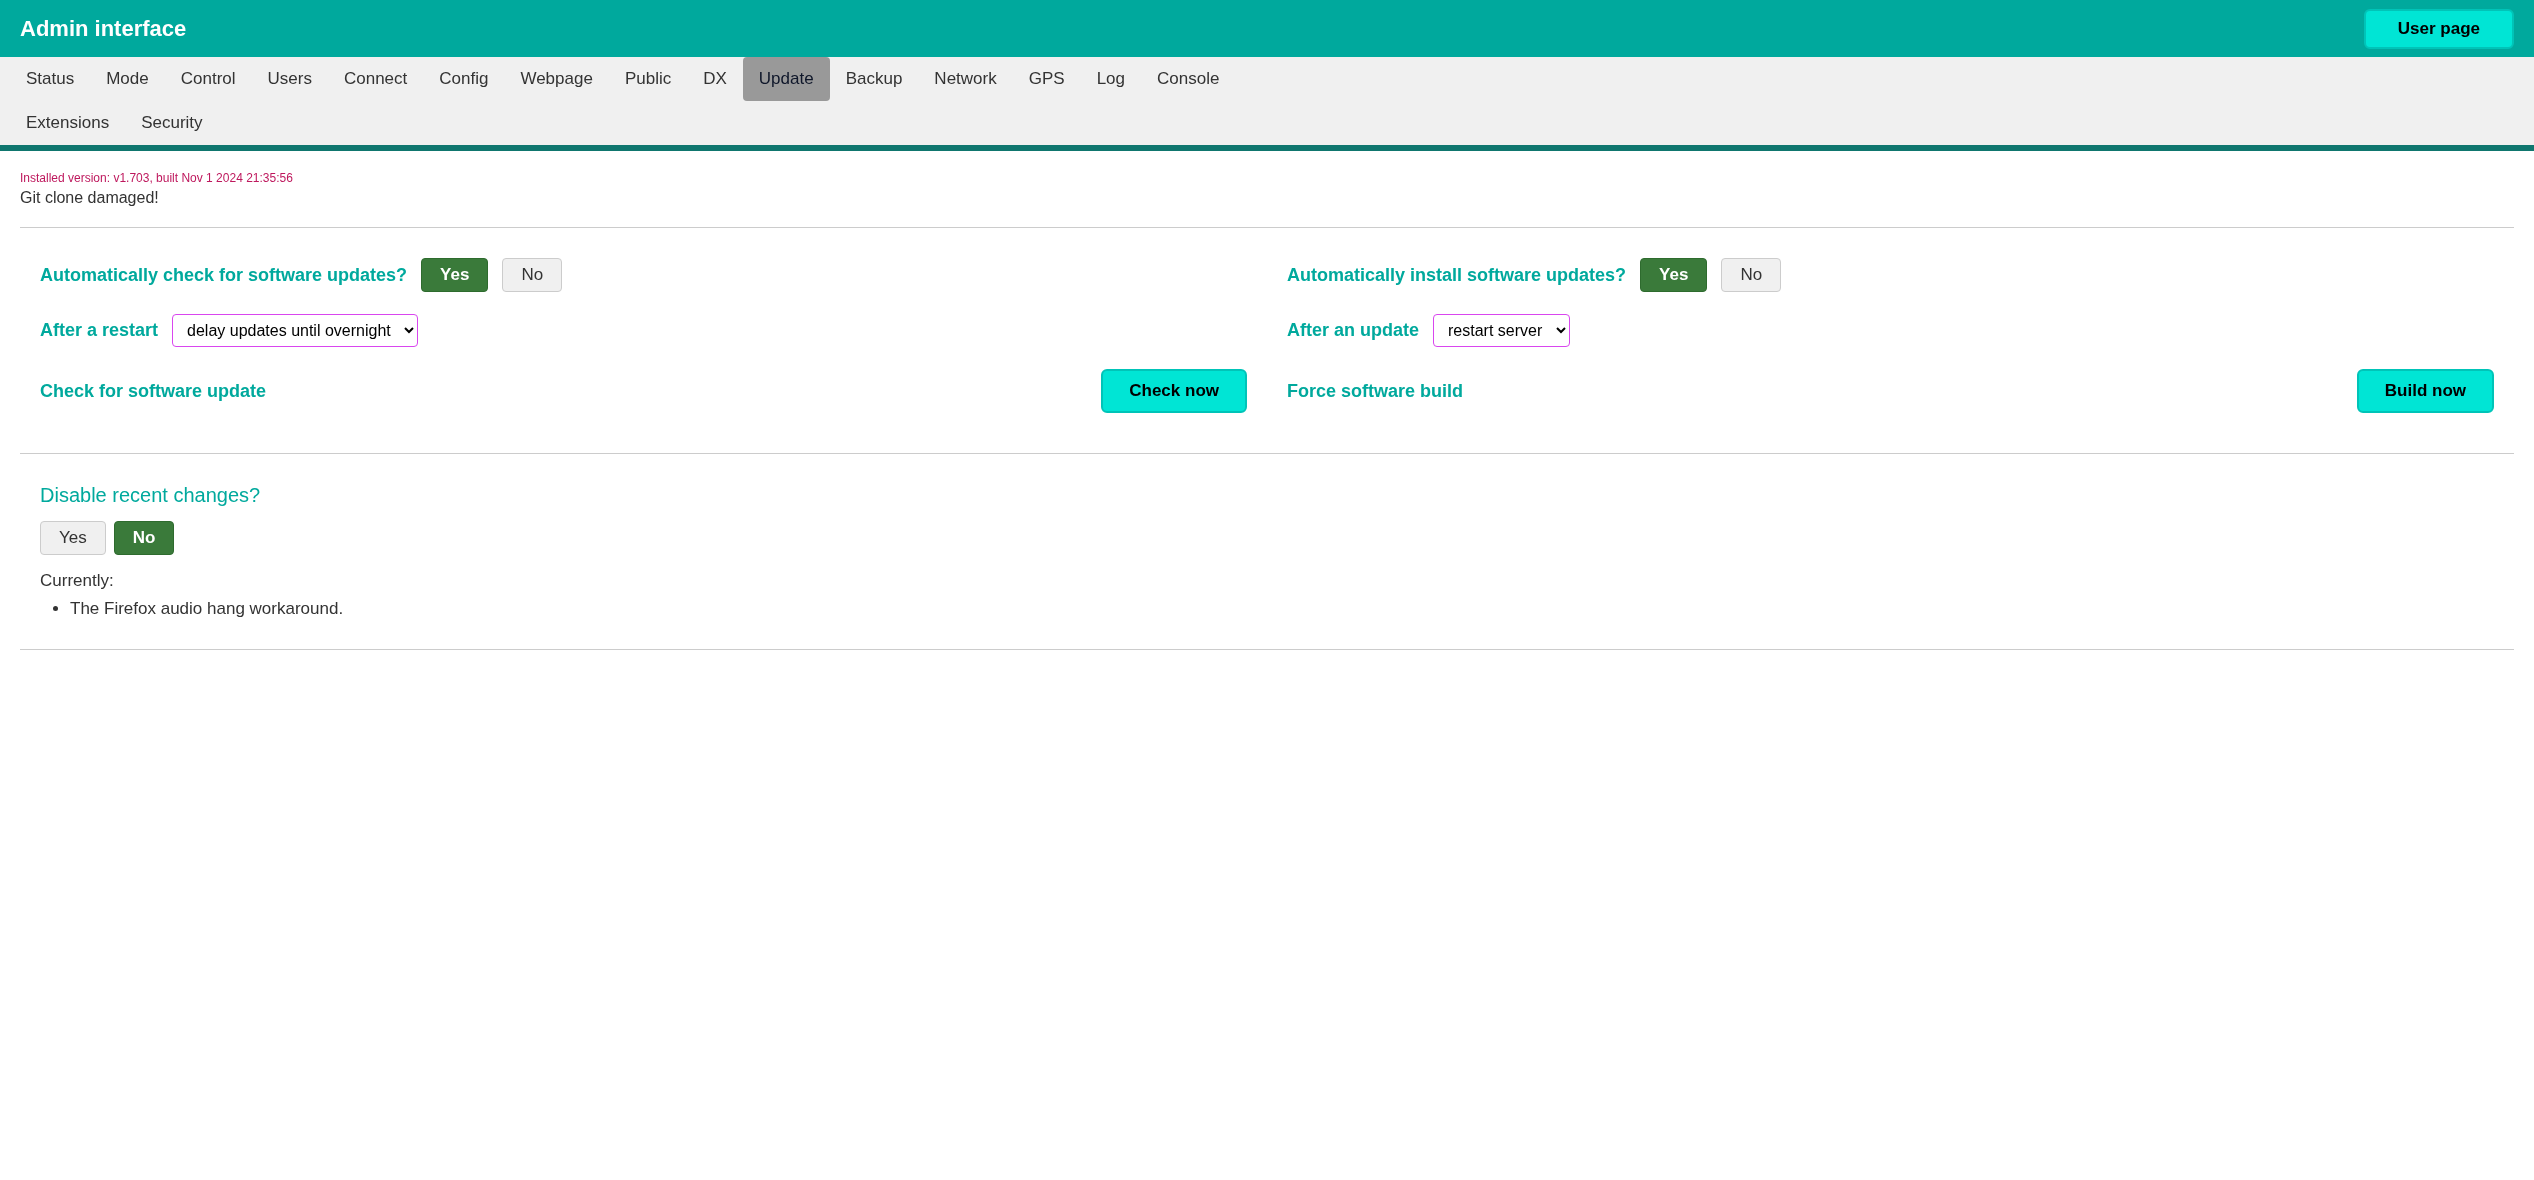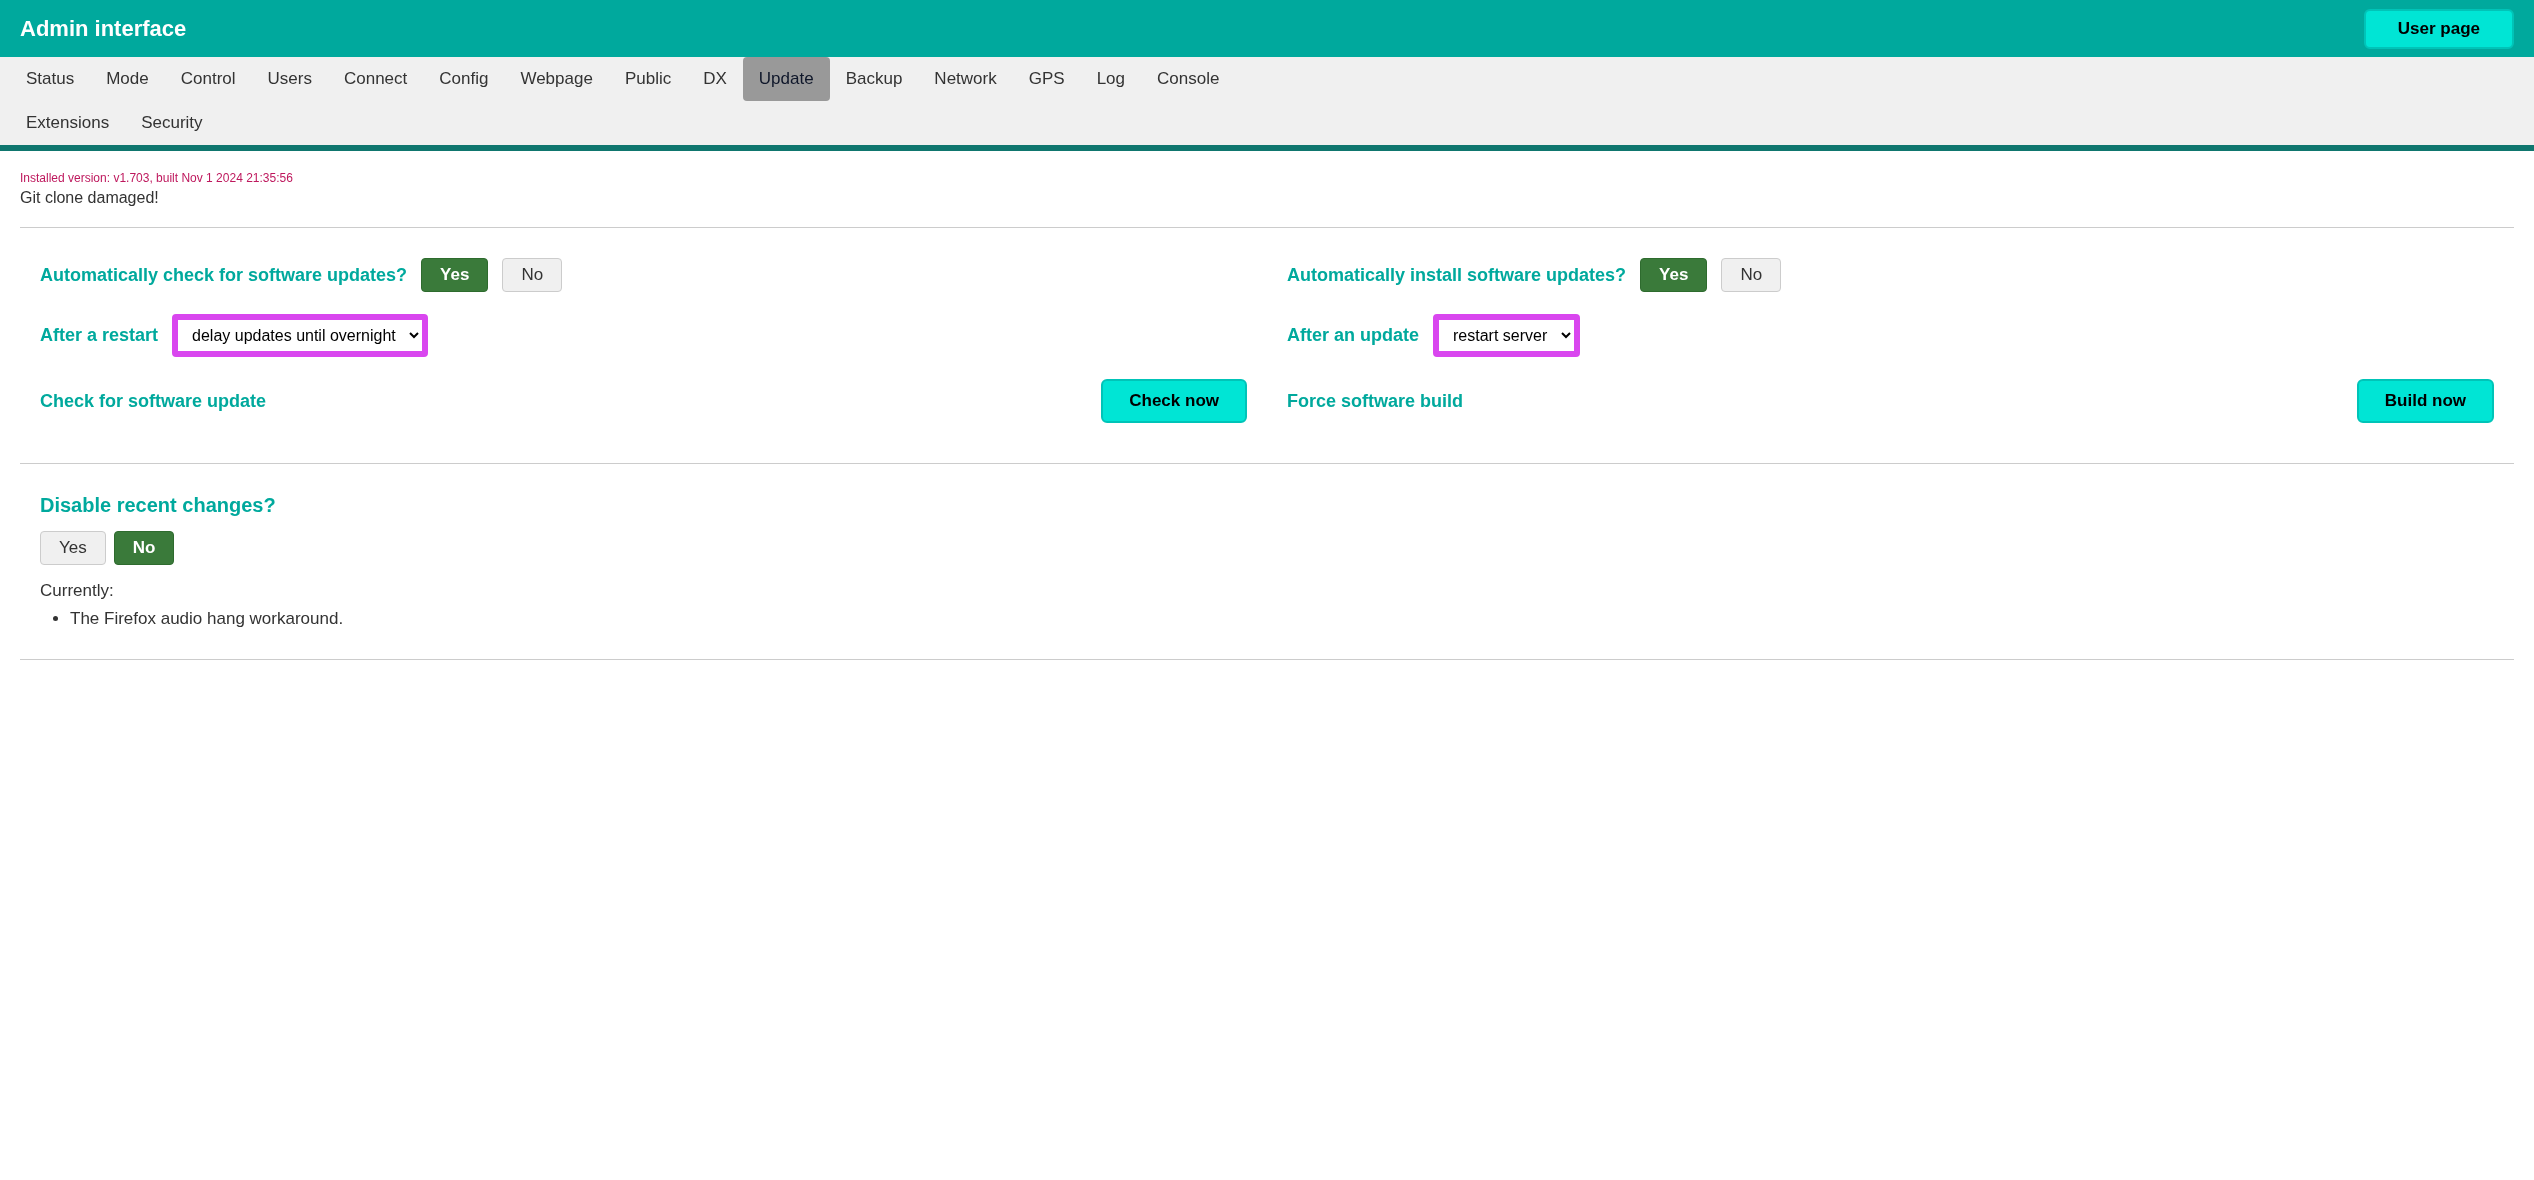--- a/index.html
+++ b/index.html
@@ -124,21 +124,21 @@
       border-radius: 4px;
       padding: 6px 18px;
       font-size: 17px;
       cursor: pointer;
       font-weight: bold;
     }
 
     .select-dropdown {
       padding: 6px 10px;
       font-size: 16px;
-      border: 6px solid #d946ef;
+      border: 1px solid #d946ef;
       border-radius: 4px;
       background: #fff;
       cursor: pointer;
     }
 
     .action-row {
       display: flex;
       align-items: center;
       gap: 32px;
       margin-bottom: 10px;
@@ -159,21 +159,21 @@
       font-weight: bold;
       cursor: pointer;
     }
 
     
     .disable-section {
       padding: 10px 20px;
     }
     .disable-title {
       color: #00a99d;
-      font-weight: bold;
+      font-weight: normal;
       font-size: 20px;
       margin-bottom: 14px;
     }
     .disable-btn-row {
       display: flex;
       gap: 8px;
       margin-bottom: 16px;
     }
     .currently-label {
       font-size: 17px;

